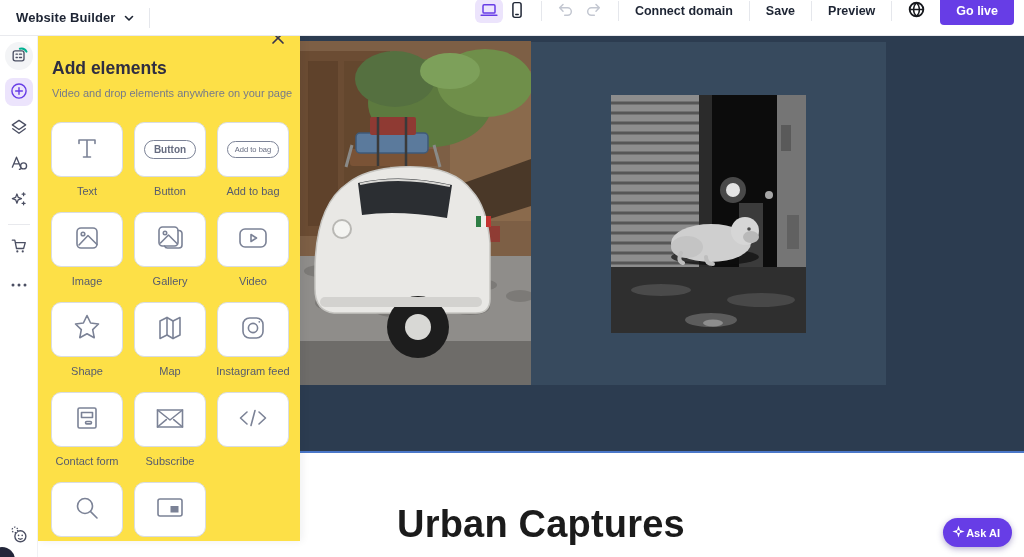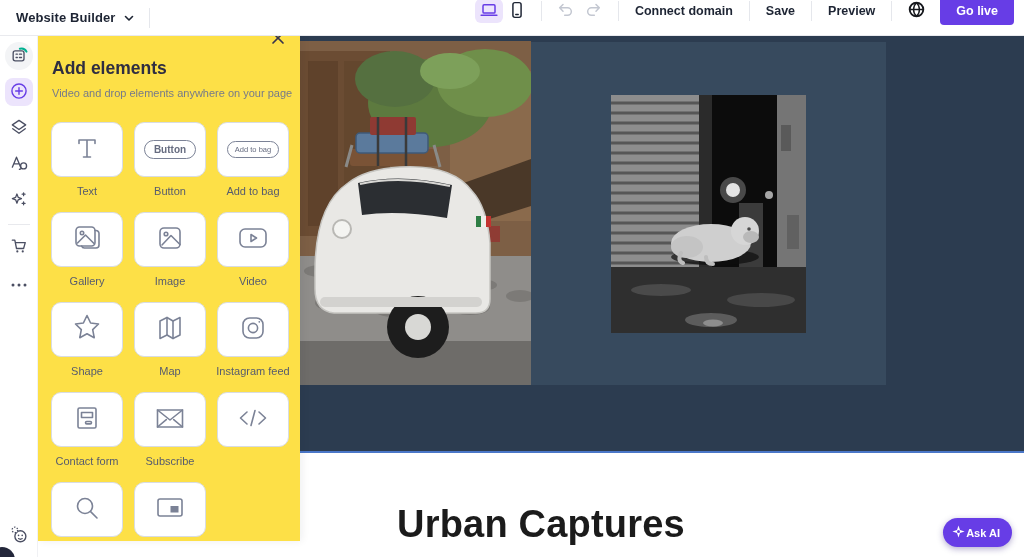--- a/index.html
+++ b/index.html
@@ -257,41 +257,41 @@
         <div class="tile">
           <span class="pill small">Add to bag</span>
         </div>
         <div class="tile-label">Add to bag</div>
       </div>
 
       <div class="cell">
         <div class="tile">
           <span>
             <svg width="32" height="32" viewBox="0 0 32 32" class="tico">
+                <rect x="6" y="6" width="20" height="20" rx="4"></rect>
+                <circle cx="12" cy="12" r="1.8"></circle>
+                <path d="M8 23 L17 13.5 L26 22.5"></path>
+              </svg>
+          </span>
+        </div>
+        <div class="tile-label">Image</div>
+      </div>
+
+      <div class="cell">
+        <div class="tile">
+          <span>
+            <svg width="32" height="32" viewBox="0 0 32 32" class="tico">
                 <path d="M24 8.5 H25 A3 3 0 0 1 28 11.5 V23 A3 3 0 0 1 25 26 H13.5 A3 3 0 0 1 10.6 24"></path>
                 <rect x="5" y="5" width="19" height="19" rx="3.5"></rect>
                 <circle cx="11" cy="11" r="1.7"></circle>
                 <path d="M6.5 21 L14.5 13 L23 21.5"></path>
               </svg>
           </span>
         </div>
         <div class="tile-label">Gallery</div>
-      </div>
-
-      <div class="cell">
-        <div class="tile">
-          <span>
-            <svg width="32" height="32" viewBox="0 0 32 32" class="tico">
-                <rect x="6" y="6" width="20" height="20" rx="4"></rect>
-                <circle cx="12" cy="12" r="1.8"></circle>
-                <path d="M8 23 L17 13.5 L26 22.5"></path>
-              </svg>
-          </span>
-        </div>
-        <div class="tile-label">Image</div>
       </div>
 
       <div class="cell">
         <div class="tile">
           <span>
             <svg width="34" height="28" viewBox="0 0 34 28" class="tico">
                 <rect x="4" y="5" width="26" height="18" rx="5"></rect>
                 <path d="M15 10.5 L20.5 14 L15 17.5 Z"></path>
               </svg>
           </span>

